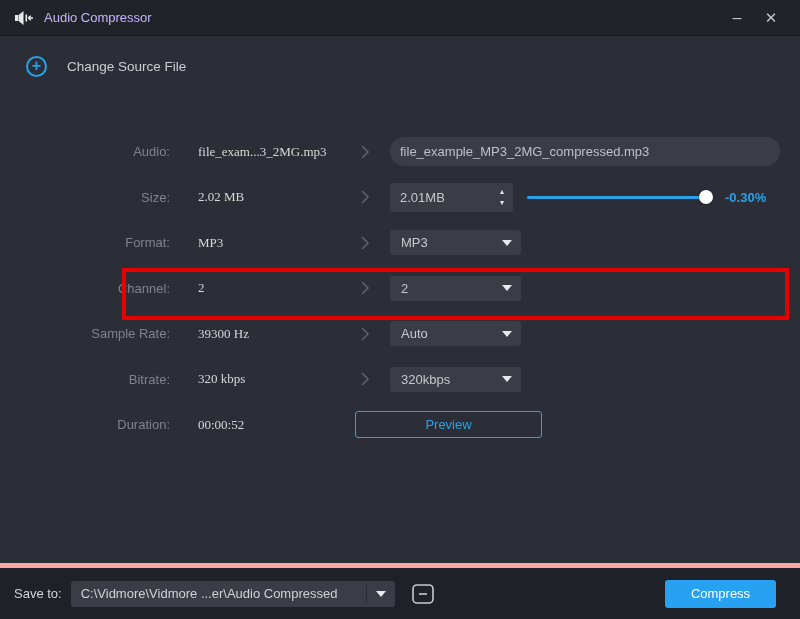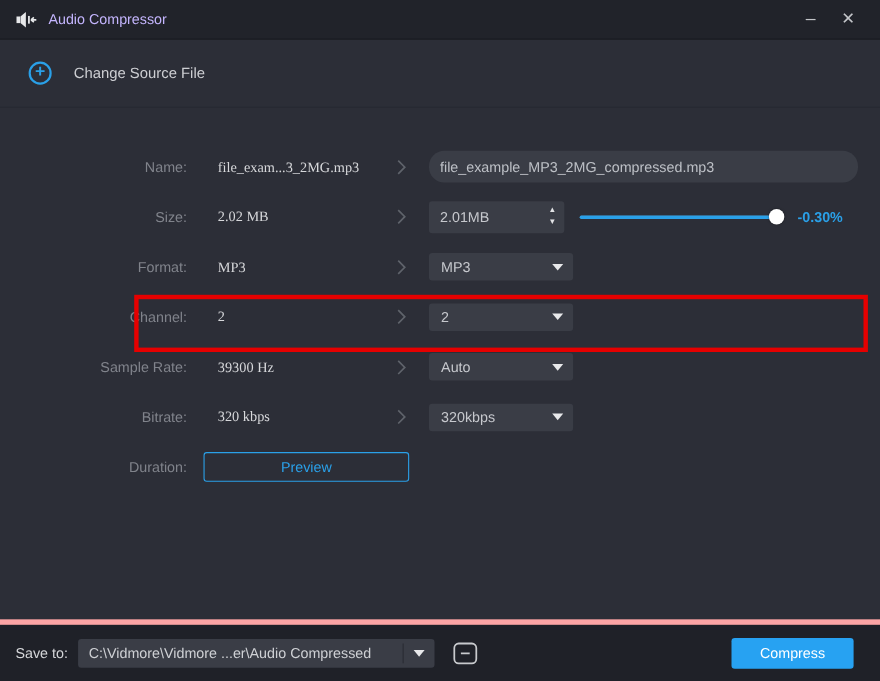--- a/index.html
+++ b/index.html
@@ -235,21 +235,21 @@
   <div class="header">
     <div class="change-src">
       <span class="plus-circle">+</span>
       <span class="change-src-label">Change Source File</span>
     </div>
   </div>
 
   <div class="content">
 
     <div class="row">
-      <span class="row-label">Name:</span>
+      <span class="row-label">Audio:</span>
       <span class="row-value">file_exam...3_2MG.mp3</span>
       <span class="chev-cell">
         <svg width="10" height="16" viewBox="0 0 10 16">
             <path d="M2 2 L8 8 L2 14" stroke="#5f636b" stroke-width="1.5" fill="none"></path>
           </svg>
       </span>
       <input class="text-input name-input" value="file_example_MP3_2MG_compressed.mp3" style="">
     </div>
 
     <div class="row">
@@ -326,20 +326,21 @@
           </svg>
       </span>
       <div class="dropdown">
         <span class="dd-text">320kbps</span>
         <span class="dd-caret"></span>
       </div>
     </div>
 
     <div class="row">
       <span class="row-label">Duration:</span>
+      <span class="row-value">00:00:52</span>
       <button class="preview-btn">Preview</button>
     </div>
 
     <div class="red-rect"></div>
   </div>
 
   <div class="footer">
     <span class="save-to-label">Save to:</span>
     <div class="path-box">
       <input value="C:\Vidmore\Vidmore ...er\Audio Compressed" style="">

